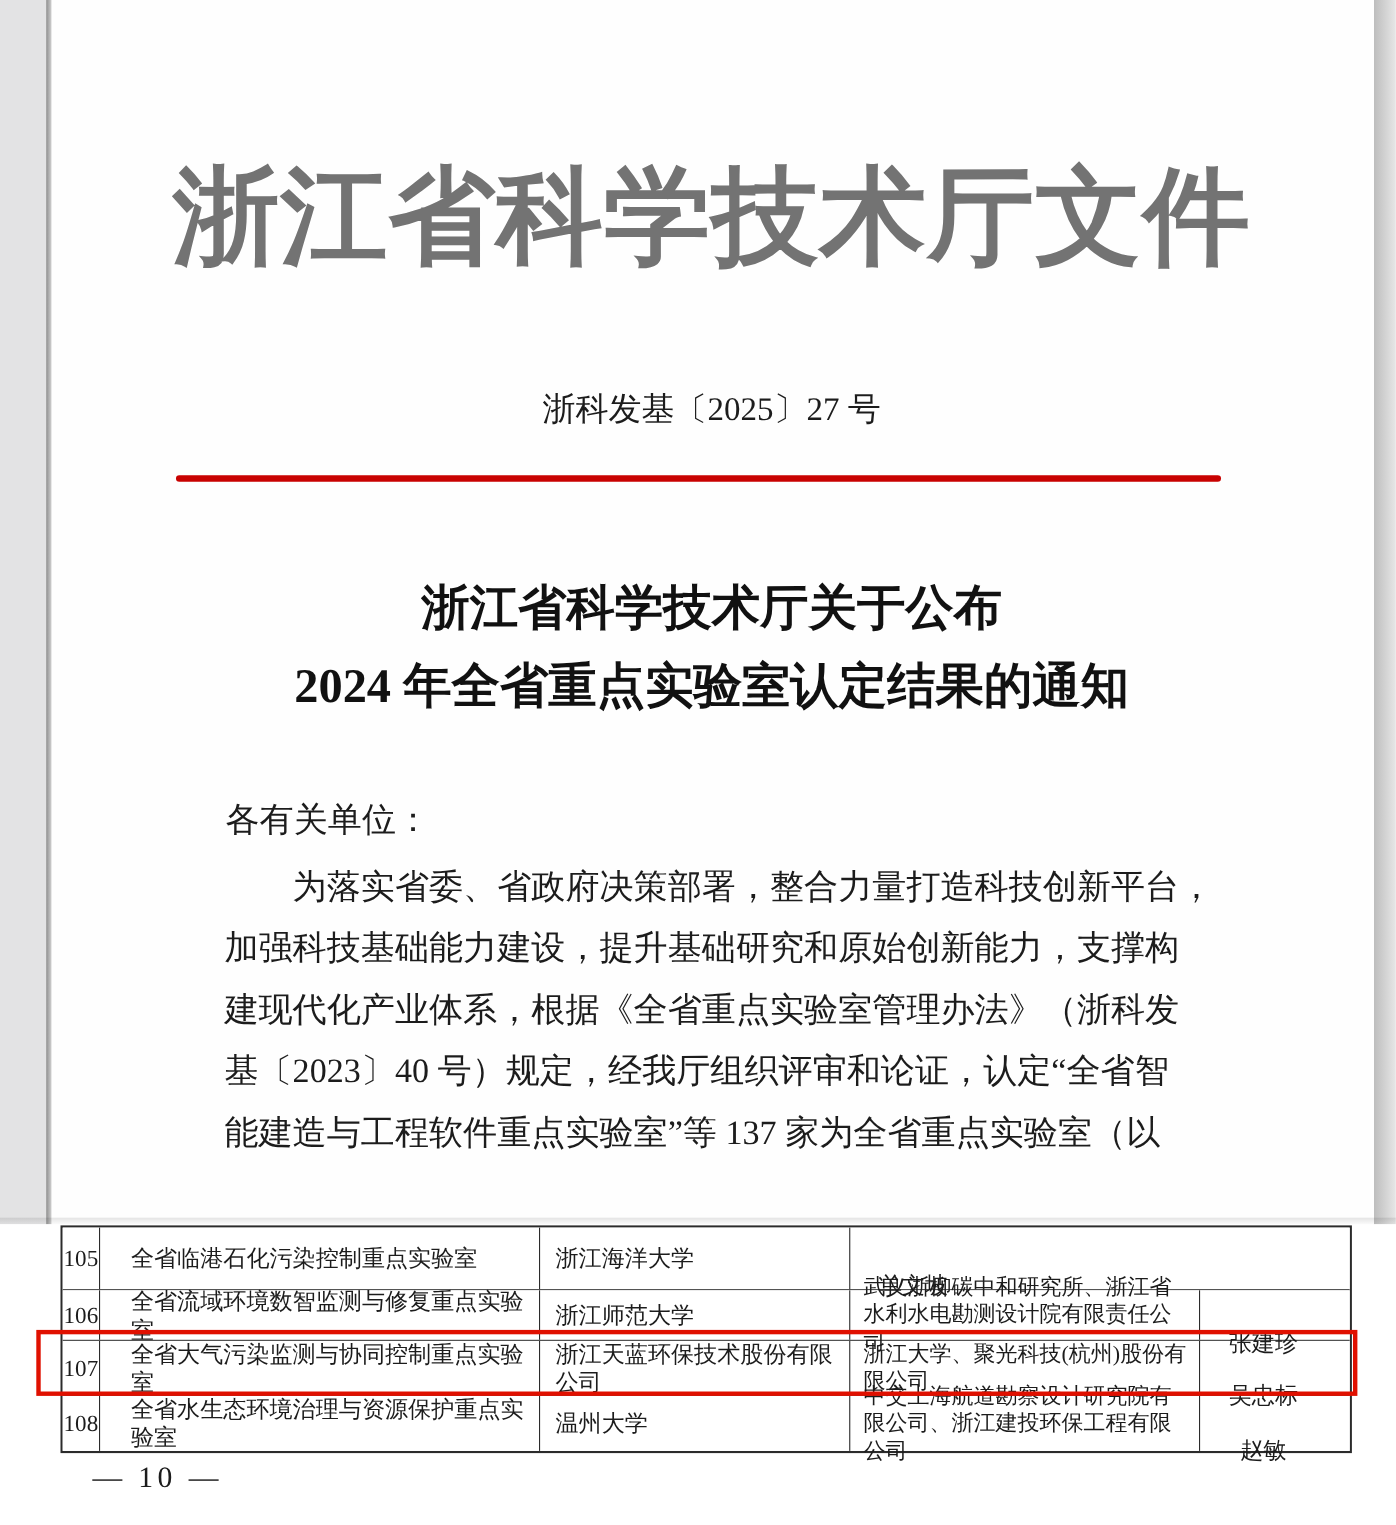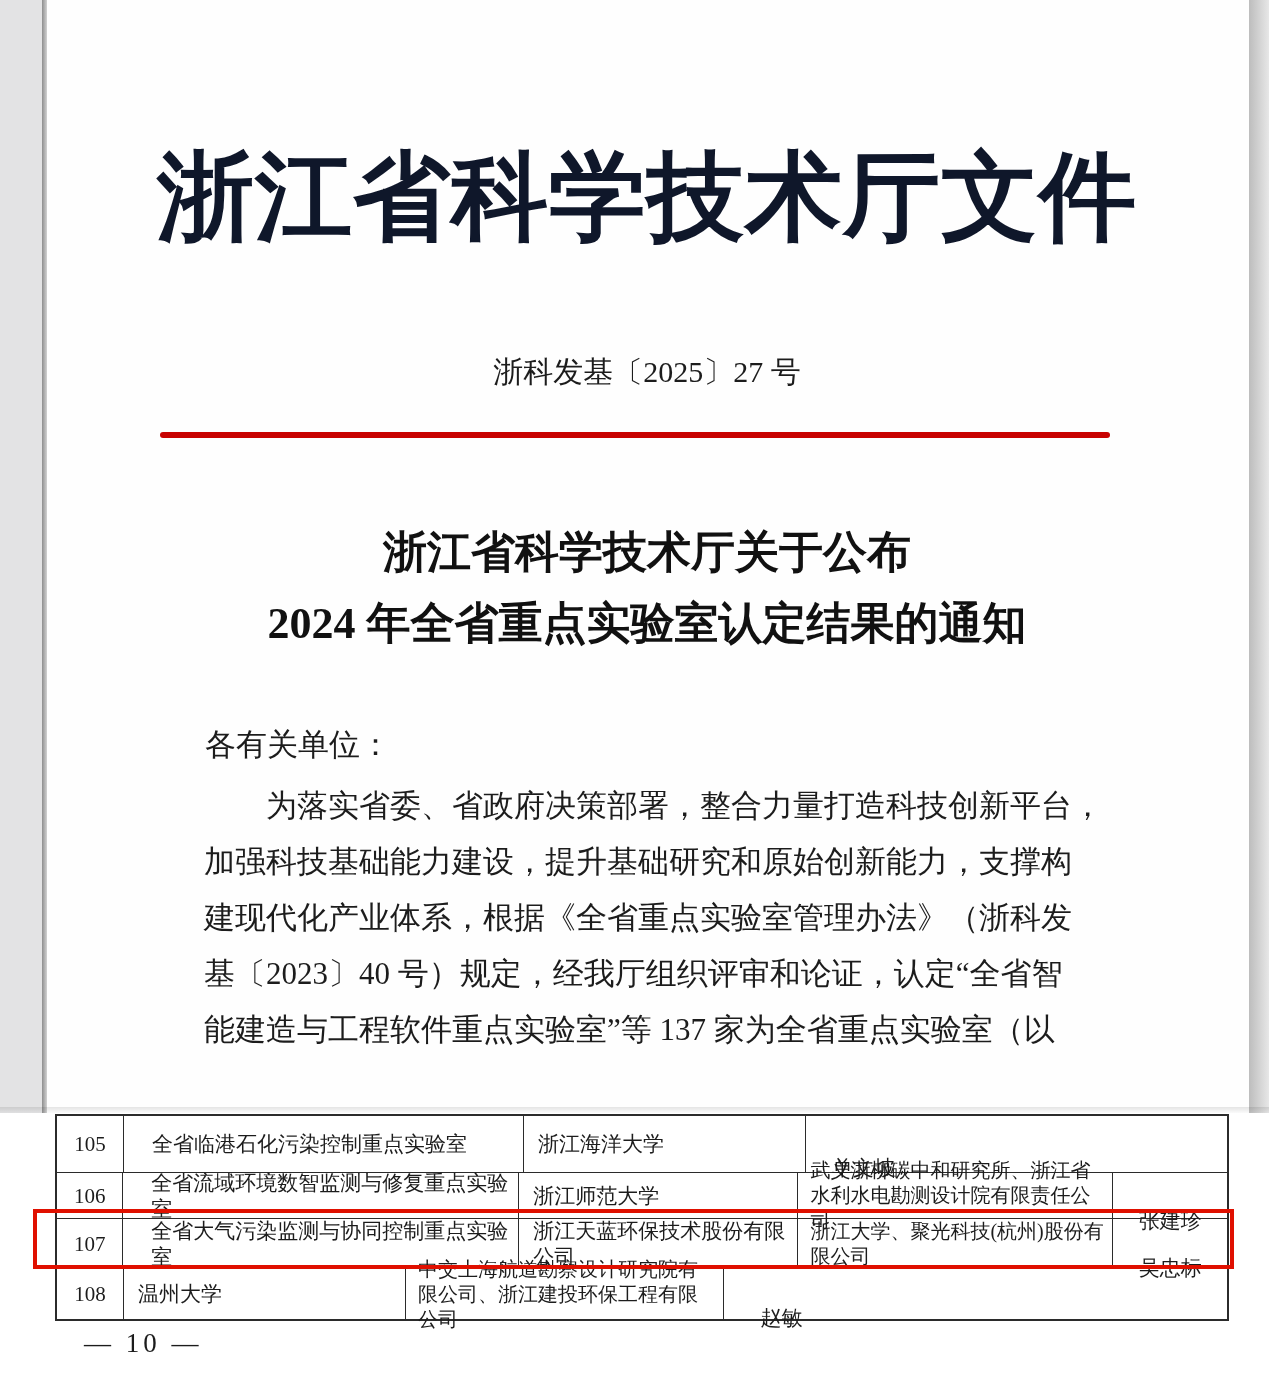--- a/index.html
+++ b/index.html
@@ -16,21 +16,21 @@
   .edge-left-line { position:absolute; left:42px; top:0; width:5px; height:1113px;
                     background:linear-gradient(to right,#8e8e8e,#d2d2d2); }
   .edge-right  { position:absolute; left:1249px; top:0; width:20px; height:1113px;
                  background:linear-gradient(to right,#bdbdbd,#e7e7e7); }
   .doc-page    { position:absolute; left:47px; top:0; width:1202px; height:1113px; background:#fefefe; }
   .junction-shadow { position:absolute; left:0; top:1107px; width:1269px; height:7px;
                  background:linear-gradient(to bottom,rgba(0,0,0,0.10),rgba(0,0,0,0)); }
 
   
   .agency-title { position:absolute; left:45px; top:138px; width:1204px; text-align:center;
-                  font-size:97px; line-height:120px; font-weight:bold; color:#0f172a; letter-spacing:1px; }
+                  font-size:97px; line-height:120px; font-weight:bold; color:#737373; letter-spacing:1px; }
   .doc-number   { position:absolute; left:45px; top:352px; width:1204px; text-align:center;
                   font-size:30px; }
   .red-rule     { position:absolute; left:160px; top:432px; width:950px; height:6px;
                   background:#c80201; border-radius:3px; }
 
   
   .notice-title { position:absolute; left:45px; top:517px; width:1204px; text-align:center;
                   font-size:44px; line-height:71px; font-weight:bold; color:#111; }
 
   
@@ -40,21 +40,21 @@
   .body-line.first { text-indent:62px; }
 
   
   .table-section { position:absolute; left:0; top:1113px; width:1269px; height:273px; background:#ffffff; }
   .lab-table { position:absolute; left:55px; top:1px; width:1174px; border:2px solid #2b2b2b; }
   .t-row  { display:flex; border-bottom:1px solid #2b2b2b; background:#fff; }
   .t-row:last-child { border-bottom:none; }
   .t-cell { border-right:1px solid #2b2b2b; display:flex; align-items:center;
             font-size:21px; line-height:26px; word-break:break-all; }
   .t-cell:last-child { border-right:none;margin-top:48px; }
-  .c-no       { width:67px;  justify-content:center; }
+  .c-no       { width:34px;  justify-content:center; }
   .c-lab      { width:400px; padding-left:28px; }
   .c-host     { width:282px; padding-left:14px; }
   .c-partners { width:318px; padding:2px 8px 2px 12px; font-size:20px; line-height:25px; }
   .c-dir      { width:115px; justify-content:center; }
   .r-105 { height:57px; }
   .r-106 { height:46px; }
   .r-107 { height:50px; }
   .r-108 { height:50px; }
 
   
@@ -112,20 +112,21 @@
     <div class="t-row r-107">
       <div class="t-cell c-no">107</div>
       <div class="t-cell c-lab">全省大气污染监测与协同控制重点实验室</div>
       <div class="t-cell c-host">浙江天蓝环保技术股份有限公司</div>
       <div class="t-cell c-partners">浙江大学、聚光科技(杭州)股份有限公司</div>
       <div class="t-cell c-dir">吴忠标</div>
     </div>
 
     <div class="t-row r-108">
       <div class="t-cell c-no">108</div>
+      <div class="t-cell c-lab">全省水生态环境治理与资源保护重点实验室</div>
       <div class="t-cell c-host">温州大学</div>
       <div class="t-cell c-partners">中交上海航道勘察设计研究院有限公司、浙江建投环保工程有限公司</div>
       <div class="t-cell c-dir">赵敏</div>
     </div>
 
   </div>
 </div>
 
 <div class="highlight-box"></div>
 

